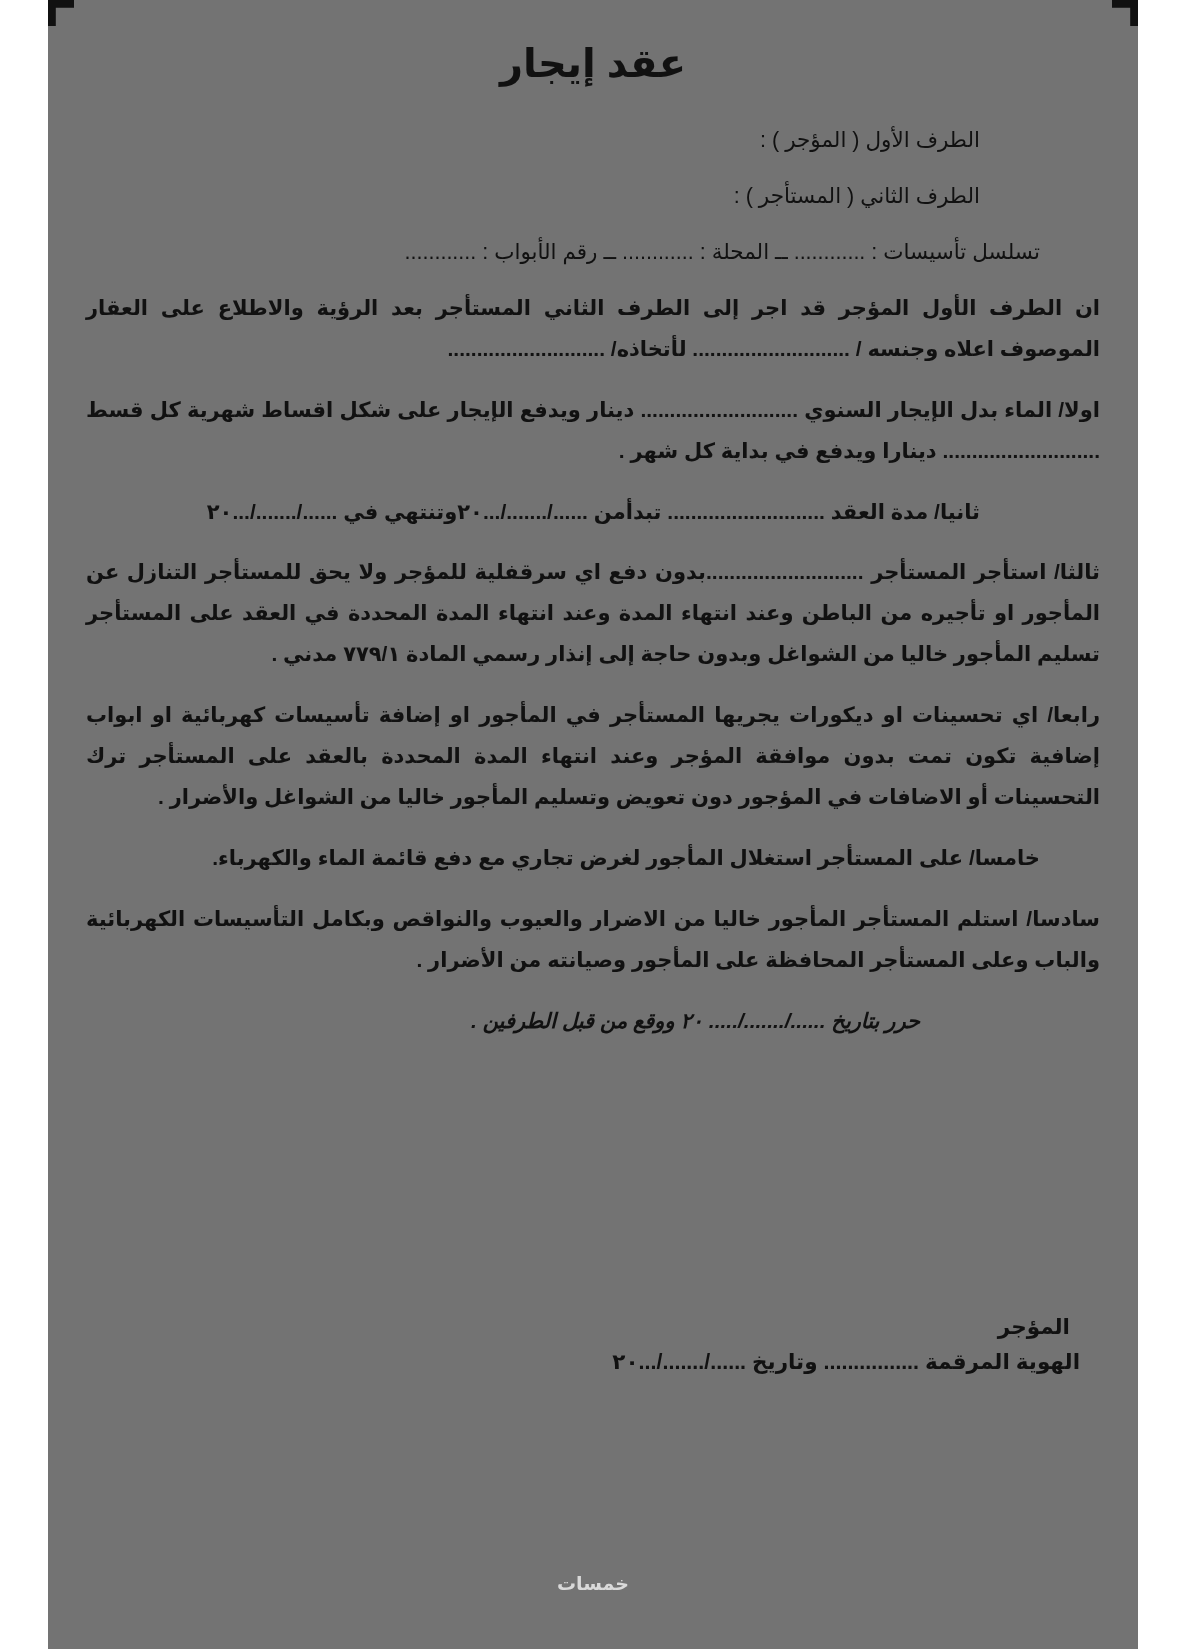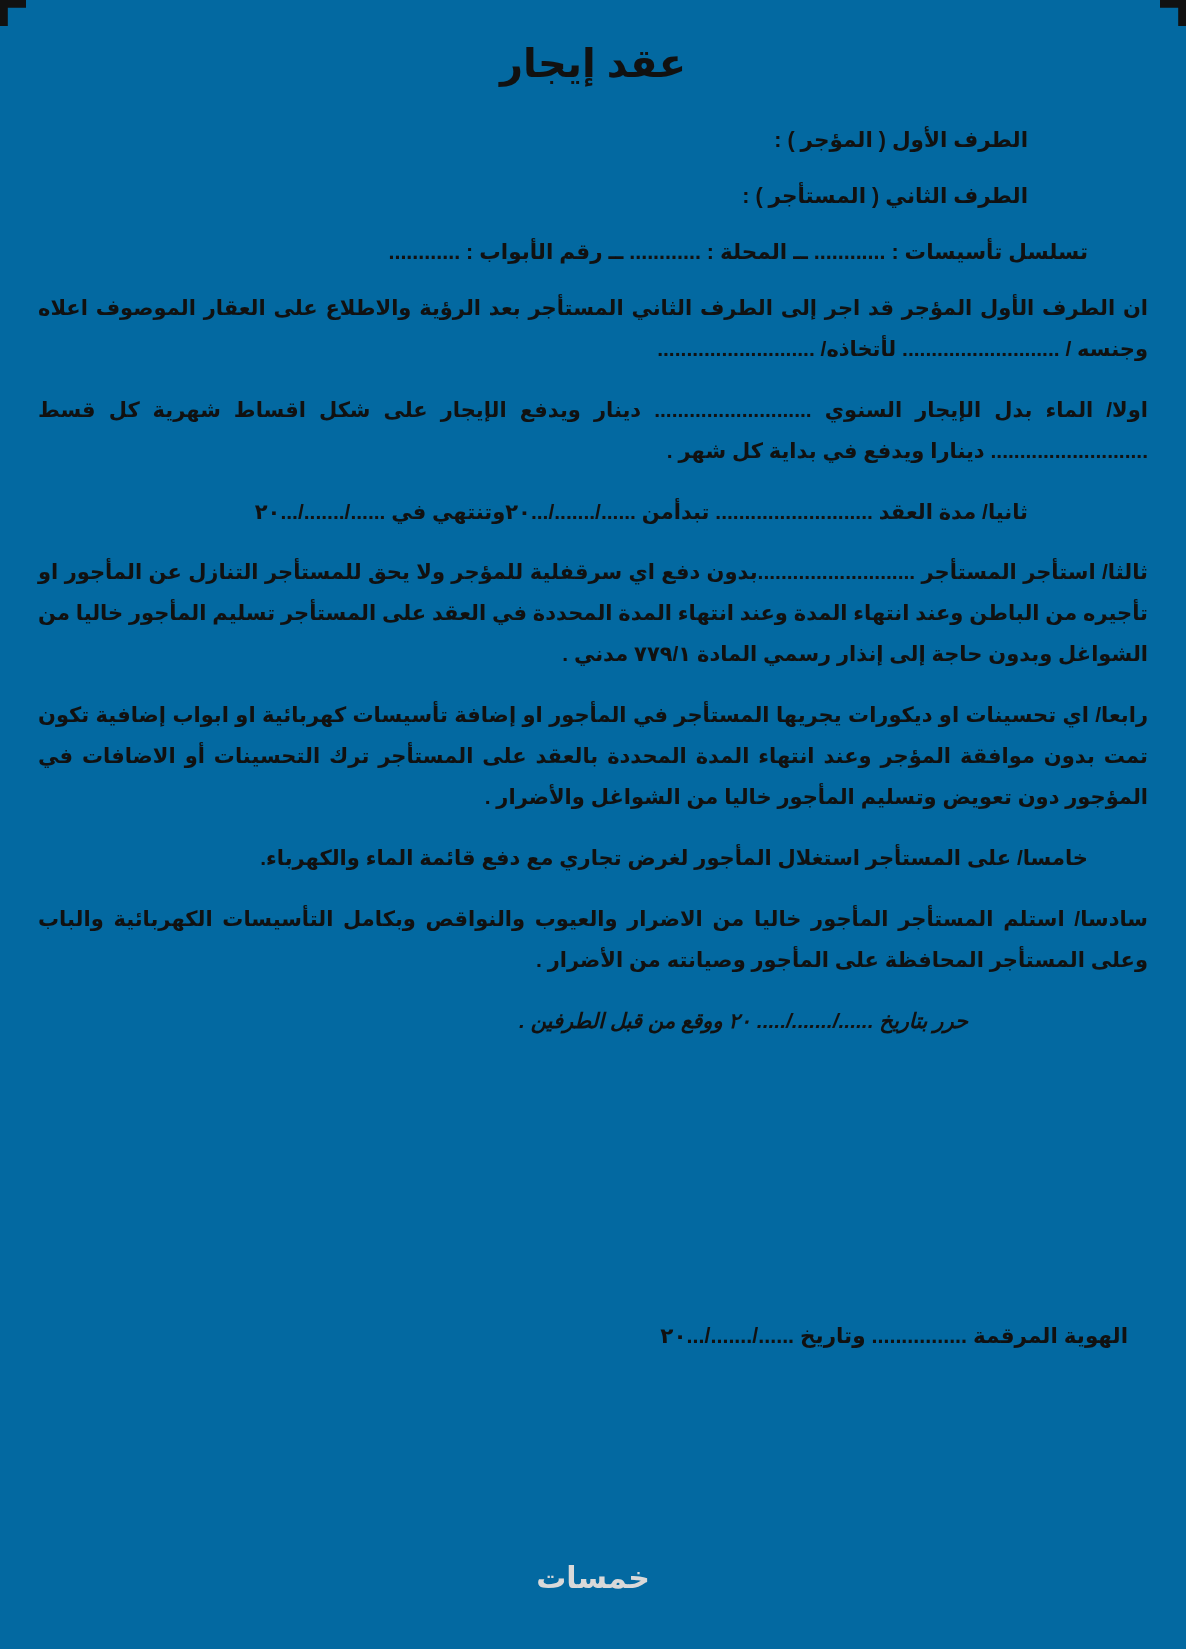--- a/index.html
+++ b/index.html
@@ -6,24 +6,24 @@
     margin: 0;
     padding: 0;
     background: #ffffff;
   }
   body {
     font-family: "Liberation Sans", "DejaVu Sans", sans-serif;
     color: #111111;
   }
   .page {
     position: relative;
-    width: 1186px;
+    width: 1090px;
     height: 1649px;
     margin: 0 auto;
-    background: #0369a1;
+    background: #737373;
     overflow: hidden;
     box-sizing: border-box;
     padding-left: 8px;
   }
 
   
   .crop-mark {
     position: absolute;
     width: 26px;
     height: 26px;
@@ -45,21 +45,21 @@
   .title {
     text-align: center;
     font-size: 40px;
     font-weight: bold;
     letter-spacing: 0;
     margin: 16px 0 34px 0;
   }
 
   .line {
     font-size: 21.5px;
-    font-weight: bold;
+    font-weight: normal;
     line-height: 1.95;
     margin: 0 0 14px 0;
     text-align: right;
   }
 
   .para {
     font-size: 21px;
     font-weight: bold;
     line-height: 1.95;
     margin: 0 0 20px 0;
@@ -97,21 +97,21 @@
     text-align: right;
     padding-right: 20px;
   }
 
   .watermark {
     position: absolute;
     bottom: 54px;
     left: 0;
     right: 0;
     text-align: center;
-    font-size: 30px;
+    font-size: 19px;
     color: #d9d9d9;
     font-weight: bold;
     letter-spacing: 2px;
     user-select: none;
   }
 </style>
 </head>
 <body>
 
 <div class="page">
@@ -141,20 +141,21 @@
     <div class="para">رابعا/ اي تحسينات او ديكورات يجريها المستأجر في المأجور او إضافة تأسيسات كهربائية او ابواب إضافية تكون تمت بدون موافقة المؤجر وعند انتهاء المدة المحددة بالعقد على المستأجر ترك التحسينات أو الاضافات في المؤجور دون تعويض وتسليم المأجور خاليا من الشواغل والأضرار .</div>
 
     <div class="para indent-r-60">خامسا/ على المستأجر استغلال المأجور لغرض تجاري مع دفع قائمة الماء والكهرباء.</div>
 
     <div class="para">سادسا/ استلم المستأجر المأجور خاليا من الاضرار والعيوب  والنواقص وبكامل التأسيسات الكهربائية والباب وعلى المستأجر المحافظة على المأجور وصيانته من الأضرار .</div>
 
     <div class="para dots indent-r-180">حرر بتاريخ ....../......./..... ٢٠  ووقع من قبل الطرفين .</div>
 
     <div class="sig-area">
       <div class="sig-row">
+        <div class="sig-left">المؤجر</div>
       </div>
 
       <div class="sig-detail dots">الهوية المرقمة ................ وتاريخ ....../......./...٢٠</div>
     </div>
 
   </div>
 
   <div class="watermark">خمسات</div>
 
 </div>

